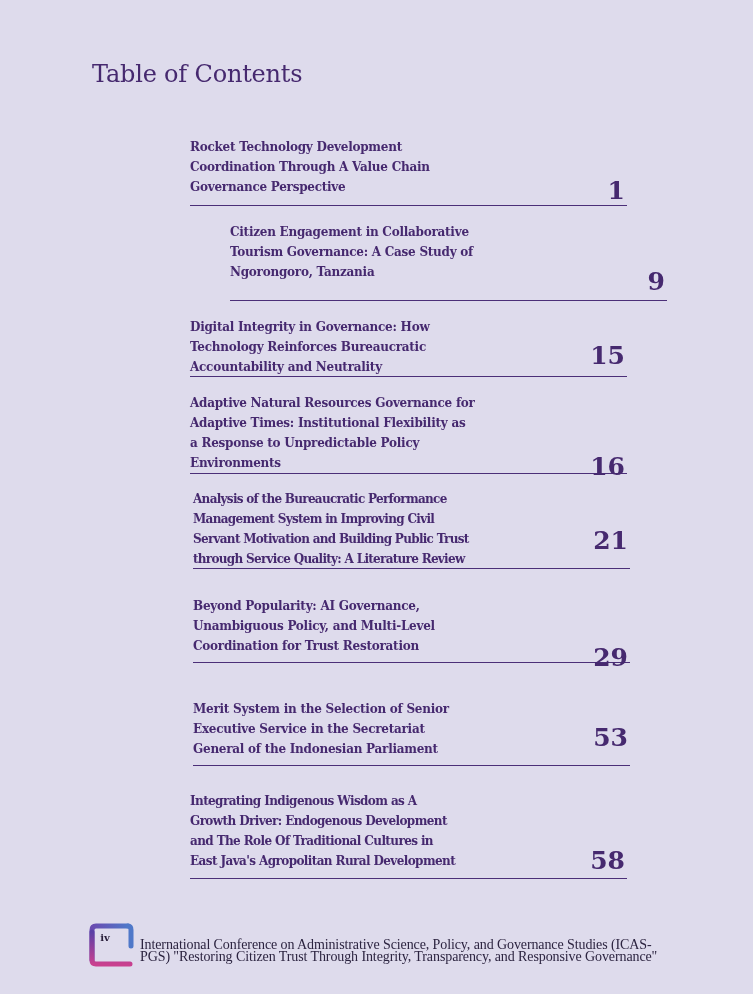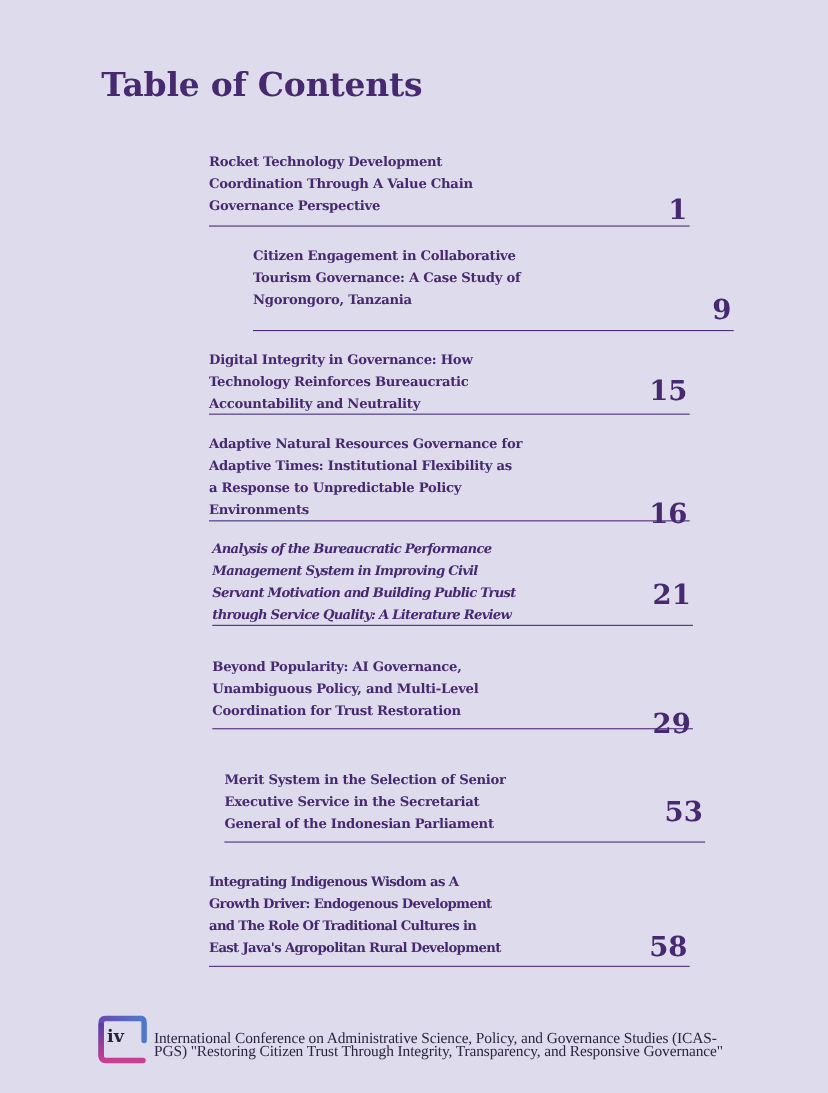--- a/index.html
+++ b/index.html
@@ -14,22 +14,22 @@
       overflow: hidden;
       font-family: "DejaVu Serif", "Liberation Serif", serif;
       color: #45296e;
     }
     .page-title {
       position: absolute;
       left: 92px;
       top: 60px;
       margin: 0;
       font-family: "DejaVu Serif", serif;
-      font-weight: bold;
-      font-size: 30px;
+      font-weight: normal;
+      font-size: 24px;
       letter-spacing: -0.2px;
       color: #46296f;
     }
     .toc-entry {
       position: absolute;
       border-bottom: 1.5px solid #4b2f78;
     }
     .toc-title {
       position: absolute;
       left: 0;
@@ -66,21 +66,21 @@
       height: 46px;
     }
     .logo-num {
       position: absolute;
       left: 0;
       top: 10px;
       width: 34px;
       text-align: center;
       font-family: "DejaVu Serif", serif;
       font-weight: bold;
-      font-size: 16px;
+      font-size: 10px;
       color: #2a1f3a;
     }
     .footer-text {
       position: absolute;
       left: 52px;
       top: 17px;
       width: 540px;
       font-family: "Liberation Serif", serif;
       font-size: 14px;
       line-height: 12px;
@@ -116,35 +116,35 @@
 
 <div class="toc-entry" style="left:190px; top:393px; width:437px; height:80px;">
   <div class="toc-title">Adaptive Natural Resources Governance for
 Adaptive Times: Institutional Flexibility as
 a Response to Unpredictable Policy
 Environments</div>
   <div class="toc-page" style="top:48px;margin-top:12px;">16</div>
 </div>
 
 <div class="toc-entry" style="left:193px; top:489px; width:437px; height:79px;">
-  <div class="toc-title" style="letter-spacing:-0.7px;font-style:italic;">Analysis of the Bureaucratic Performance
+  <div class="toc-title" style="letter-spacing:-0.7px;">Analysis of the Bureaucratic Performance
 Management System in Improving Civil
 Servant Motivation and Building Public Trust
 through Service Quality: A Literature Review</div>
   <div class="toc-page" style="top:38px;">21</div>
 </div>
 
 <div class="toc-entry" style="left:193px; top:596px; width:437px; height:66px;">
   <div class="toc-title">Beyond Popularity: AI Governance,
 Unambiguous Policy, and Multi-Level
 Coordination for Trust Restoration</div>
   <div class="toc-page" style="top:28px;margin-top:20px;">29</div>
 </div>
 
-<div class="toc-entry" style="left:204px; top:699px; width:437px; height:66px;">
+<div class="toc-entry" style="left:193px; top:699px; width:437px; height:66px;">
   <div class="toc-title">Merit System in the Selection of Senior
 Executive Service in the Secretariat
 General of the Indonesian Parliament</div>
   <div class="toc-page" style="top:25px;">53</div>
 </div>
 
 <div class="toc-entry" style="left:190px; top:791px; width:437px; height:87px;">
   <div class="toc-title" style="letter-spacing:-0.6px;">Integrating Indigenous Wisdom as A
 Growth Driver: Endogenous Development
 and The Role Of Traditional Cultures in

